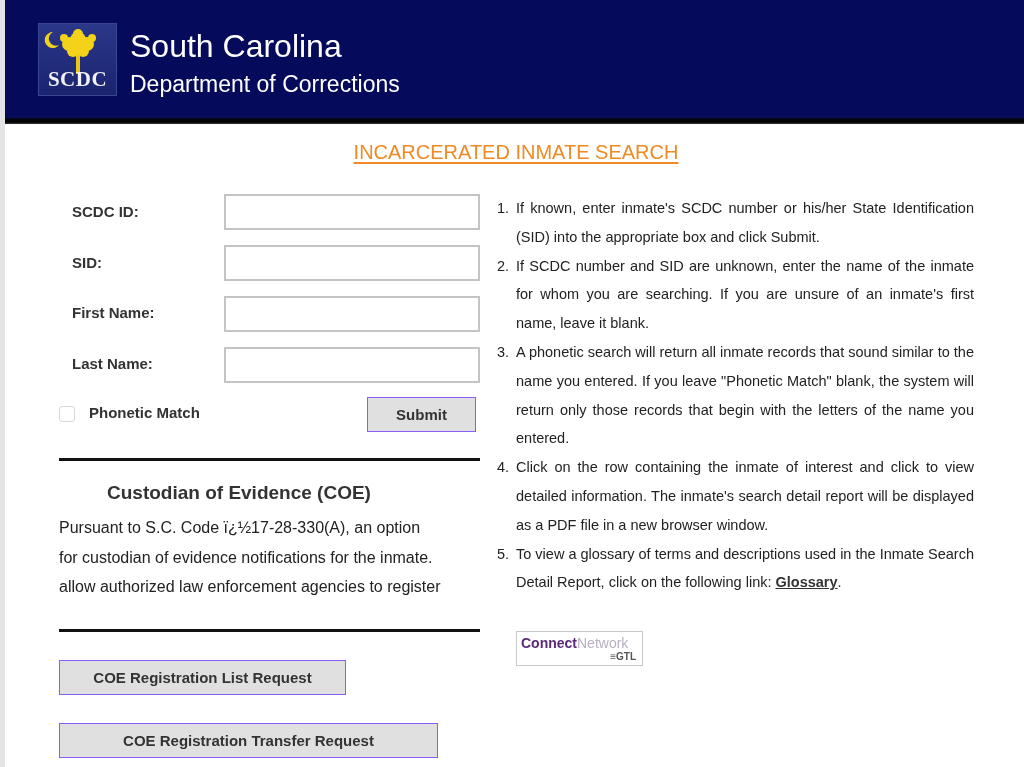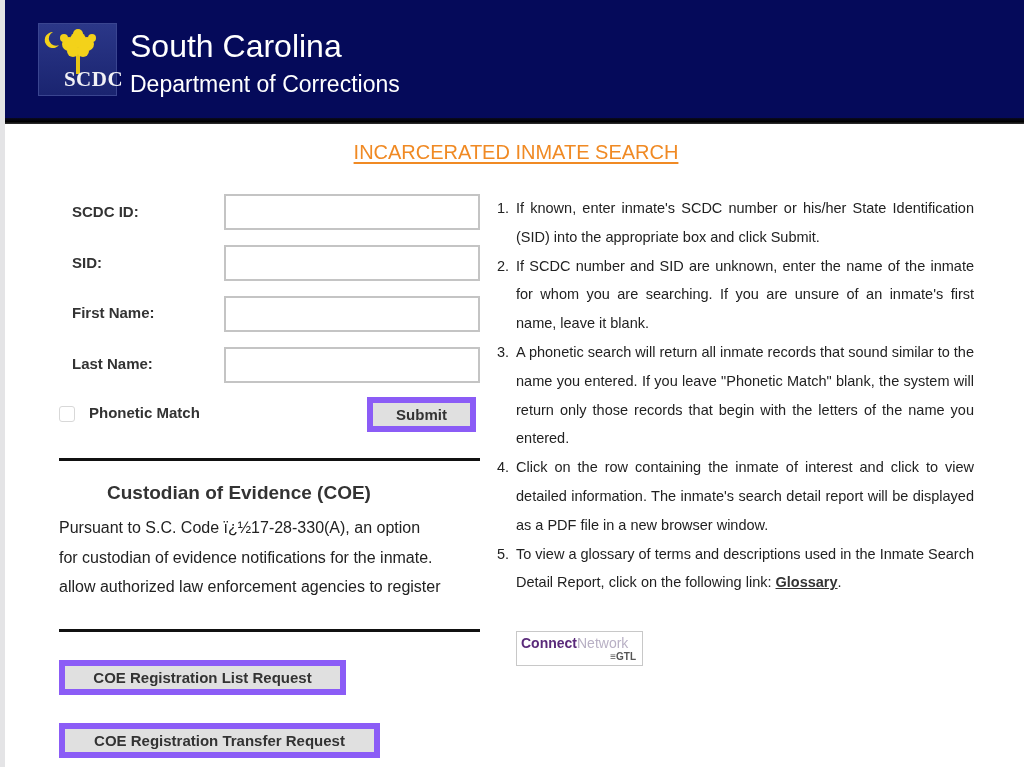--- a/index.html
+++ b/index.html
@@ -18,21 +18,21 @@
     }
     .logo {
       position: absolute; left: 33px; top: 23px; width: 79px; height: 73px;
       background: linear-gradient(#2b3788, #1a2470);
       border: 1px solid #3a4590;
     }
     .logo svg { position: absolute; left: 0; top: 0; }
     .logo-text {
       position: absolute; left: 0; width: 100%; bottom: 3px; text-align: center;
       font-family: "Liberation Serif", serif; font-weight: bold; font-size: 21px;
-      color: #f2f2f6; letter-spacing: 0.5px; margin-left: 16px;
+      color: #f2f2f6; letter-spacing: 0.5px;
     }
     .header-title {
       position: absolute; left: 125px; top: 28px; color: #ffffff;
       font-size: 32px; letter-spacing: 0px;
     }
     .header-subtitle {
       position: absolute; left: 125px; top: 71px; color: #ffffff;
       font-size: 23px;
     }
 
@@ -51,39 +51,39 @@
     }
 
     .checkbox {
       position: absolute; left: 59px; top: 406px; width: 16px; height: 16px;
       border: 1px solid #d8d8d8; border-radius: 3px; background: #fff;
     }
     .checkbox-label {
       position: absolute; left: 89px; top: 404px; font-size: 15px; font-weight: bold; color: #333; text-align: right;
     }
     .btn {
-      position: absolute; background: #e0e0e0; border: 6px solid #8b5cf6;
+      position: absolute; background: #e0e0e0; border: 1px solid #8b5cf6;
       font-family: "Liberation Sans", sans-serif; font-weight: bold; color: #333;
       font-size: 15px; text-align: center; cursor: pointer;
     }
     .submit-btn { left: 367px; top: 397px; width: 109px; height: 35px; }
 
     .divider { position: absolute; left: 59px; width: 421px; height: 3px; background: #111; }
 
     .coe-heading {
       position: absolute; left: 59px; top: 482px; font-size: 19px; font-weight: bold; color: #333; margin-left: 48px;
     }
     .coe-body {
       position: absolute; left: 59px; top: 513px; width: 430px;
       font-size: 16px; line-height: 29.5px; color: #222;
     }
     .coe-body span { display: block; white-space: nowrap; }
 
     .coe-list-btn { left: 59px; top: 660px; width: 287px; height: 35px; }
-    .coe-transfer-btn { left: 59px; top: 723px; width: 321px; height: 35px; }
+    .coe-transfer-btn { left: 59px; top: 723px; width: 379px; height: 35px; }
 
     .instructions {
       position: absolute; left: 497px; top: 194px; width: 477px;
       font-size: 14.5px; line-height: 28.8px; color: #222;
     }
     .instr-item { display: flex; }
     .instr-num { width: 19px; flex: none; }
     .instr-text { flex: 1; text-align: justify; text-align-last: left; }
     .glossary-link { color: #333; font-weight: bold; text-decoration: underline; }
 

